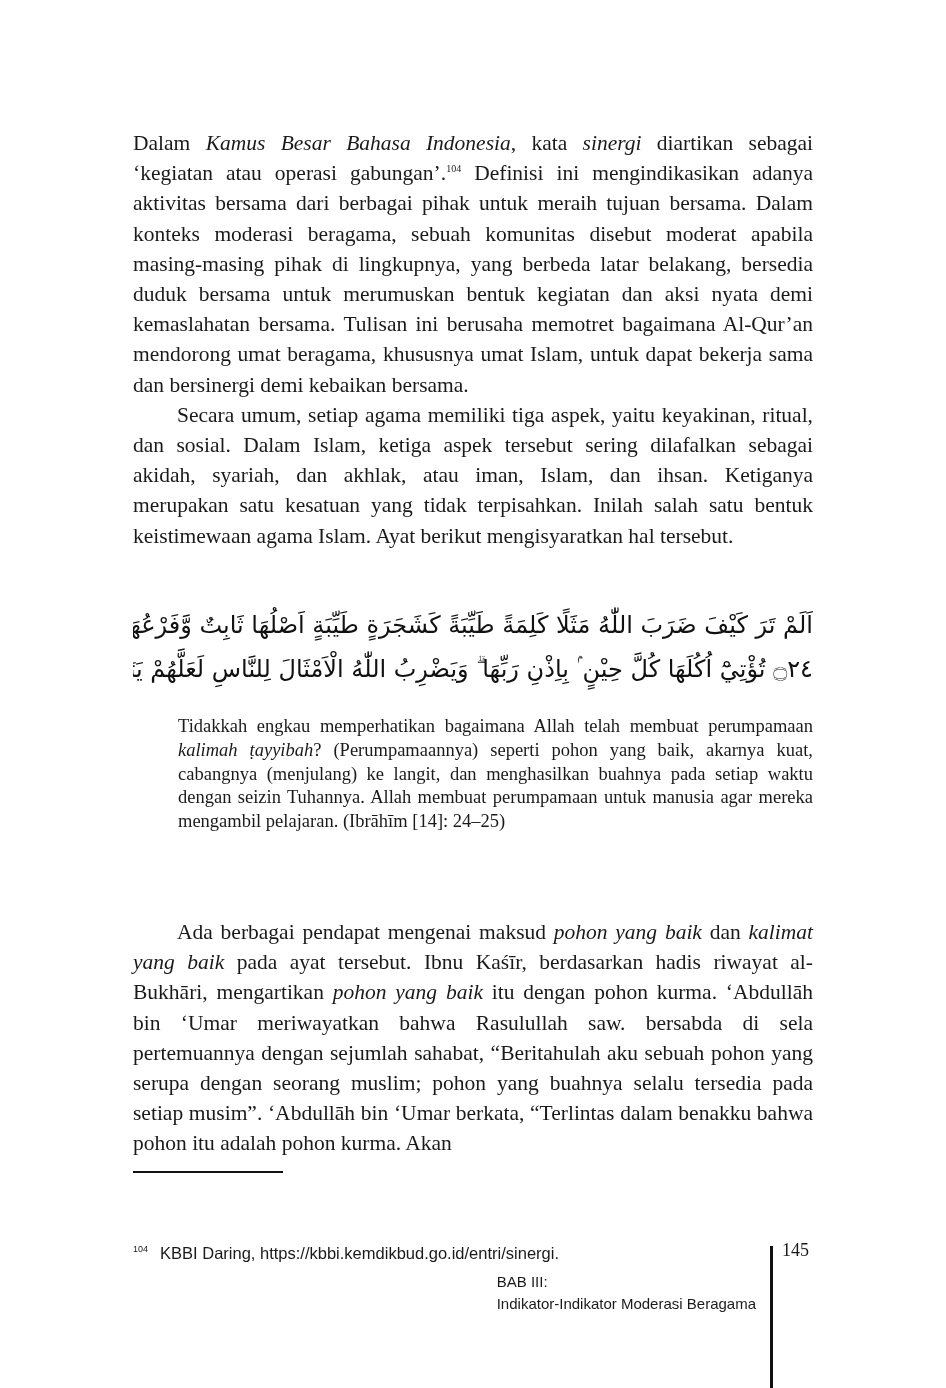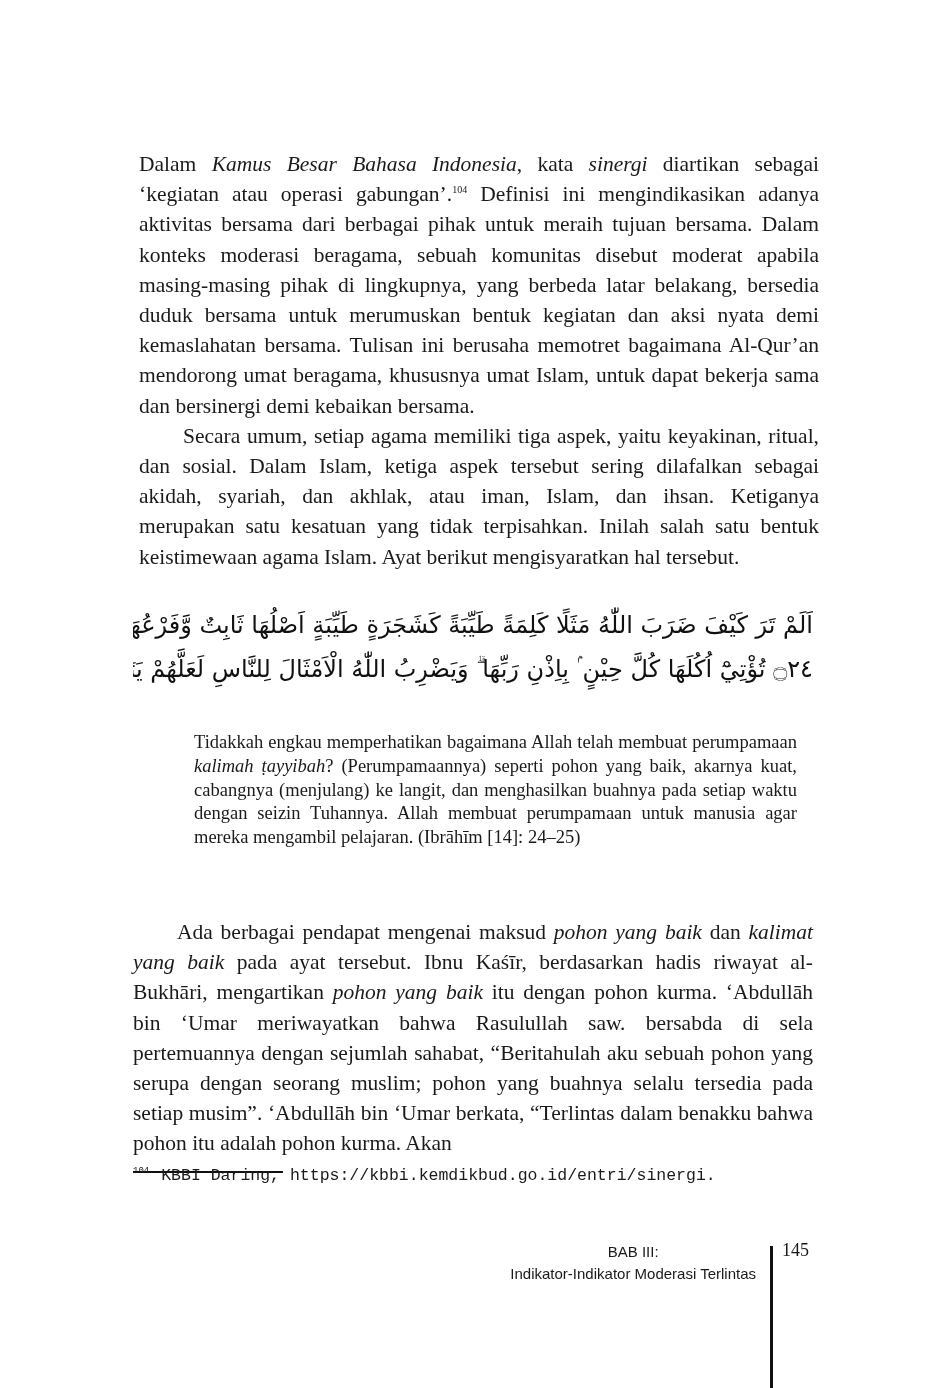--- a/index.html
+++ b/index.html
@@ -17,43 +17,43 @@
     position: absolute; left: 133px; width: 680px; top: 603px;
     font-family: "DejaVu Sans", sans-serif; font-size: 24px; line-height: 44px;
     direction: rtl; text-align: justify; color: #111;
   }
   .arabic div { white-space: nowrap; overflow: hidden; text-align: justify; text-align-last: justify; }
   .translation {
     position: absolute; left: 178px; width: 635px; top: 715px;
     font-family: "Liberation Serif", "DejaVu Serif", serif;
     font-size: 18.5px; line-height: 23.8px; text-align: justify; color: #1a1a1a;
   }
-  .translation p { margin: 16px; }
+  .translation p { margin: 0; }
   .fn-rule { position: absolute; left: 133px; top: 1171px; width: 150px; height: 2px; background: #111; }
   .footnote {
-    position: absolute; left: 133px; top: 1160px; width: 680px;
-    font-family: Liberation Mono, monospace; font-size: 16.5px; line-height: 22px;
+    position: absolute; left: 133px; top: 1238px; width: 680px;
+    font-family: Liberation Sans, sans-serif; font-size: 16.5px; line-height: 22px;
   }
   .footnote .num { font-size: 9px; vertical-align: super; margin-right: 12px; }
   .running {
-    position: absolute; right: 190px; top: 1241px; text-align: center;
+    position: absolute; right: 190px; top: 1271px; text-align: left;
     font-family: "Liberation Sans", "DejaVu Sans", sans-serif; font-size: 15px; line-height: 22px; color: #1a1a1a;
   }
   .vrule { position: absolute; left: 770px; top: 1246px; width: 2.5px; height: 142px; background: #111; }
   .pagenum {
     position: absolute; left: 782px; top: 1240px;
     font-family: Liberation Serif, serif; font-size: 18px; color: #1a1a1a;
   }
 </style>
 </head>
 <body>
 
 <div class="page">
 
-  <div class="body-text" style="top:149px;margin-left:6px;">
+  <div class="body-text" style="top:128px;">
     <p><span>Dalam </span><em>Kamus Besar Bahasa Indonesia</em><span>, kata </span><em>sinergi</em><span> diartikan sebagai ‘kegiatan atau operasi gabungan’.</span><sup class="fn">104</sup><span> Definisi ini mengindikasikan adanya aktivitas bersama dari berbagai pihak untuk meraih tujuan bersama. Dalam konteks moderasi beragama, sebuah komunitas disebut moderat apabila masing-masing pihak di lingkupnya, yang berbeda latar belakang, bersedia duduk bersama untuk merumuskan bentuk kegiatan dan aksi nyata demi kemaslahatan bersama. Tulisan ini berusaha memotret bagaimana Al-Qur’an mendorong umat beragama, khususnya umat Islam, untuk dapat bekerja sama dan bersinergi demi kebaikan bersama.</span></p>
     <p class="indent">Secara umum, setiap agama memiliki tiga aspek, yaitu keyakinan, ritual, dan sosial. Dalam Islam, ketiga aspek tersebut sering dilafalkan sebagai akidah, syariah, dan akhlak, atau iman, Islam, dan ihsan. Ketiganya merupakan satu kesatuan yang tidak terpisahkan. Inilah salah satu bentuk keistimewaan agama Islam. Ayat berikut mengisyaratkan hal tersebut.</p>
   </div>
 
   <div class="arabic">
     <div>اَلَمْ تَرَ كَيْفَ ضَرَبَ اللّٰهُ مَثَلًا كَلِمَةً طَيِّبَةً كَشَجَرَةٍ طَيِّبَةٍ اَصْلُهَا ثَابِتٌ وَّفَرْعُهَا فِى السَّمَاۤءِ</div>
     <div>۝٢٤ تُؤْتِيْٓ اُكُلَهَا كُلَّ حِيْنٍ ۢ بِاِذْنِ رَبِّهَا ۗ وَيَضْرِبُ اللّٰهُ الْاَمْثَالَ لِلنَّاسِ لَعَلَّهُمْ يَتَذَكَّرُوْنَ ۝٢٥</div>
   </div>
 
   <div class="translation">
@@ -64,18 +64,18 @@
     <p class="indent"><span>Ada berbagai pendapat mengenai maksud </span><em>pohon yang baik</em><span> dan </span><em>kalimat yang baik</em><span> pada ayat tersebut. Ibnu Kaśīr, berdasarkan hadis riwayat al-Bukhāri, mengartikan </span><em>pohon yang baik</em><span> itu dengan pohon kurma. ‘Abdullāh bin ‘Umar meriwayatkan bahwa Rasulullah saw. bersabda di sela pertemuannya dengan sejumlah sahabat, “Beritahulah aku sebuah pohon yang serupa dengan seorang muslim; pohon yang buahnya selalu tersedia pada setiap musim”. ‘Abdullāh bin ‘Umar berkata, “Terlintas dalam benakku bahwa pohon itu adalah pohon kurma. Akan</span></p>
   </div>
 
   <div class="fn-rule"></div>
   <div class="footnote">
     <span class="num">104</span><span>KBBI Daring, https://kbbi.kemdikbud.go.id/entri/sinergi.</span>
   </div>
 
   <div class="running">
     <div>BAB III:</div>
-    <div>Indikator-Indikator Moderasi Terlintas</div>
+    <div>Indikator-Indikator Moderasi Beragama</div>
   </div>
   <div class="vrule"></div>
   <div class="pagenum">145</div>
 
 </div>
 
 </body></html>

